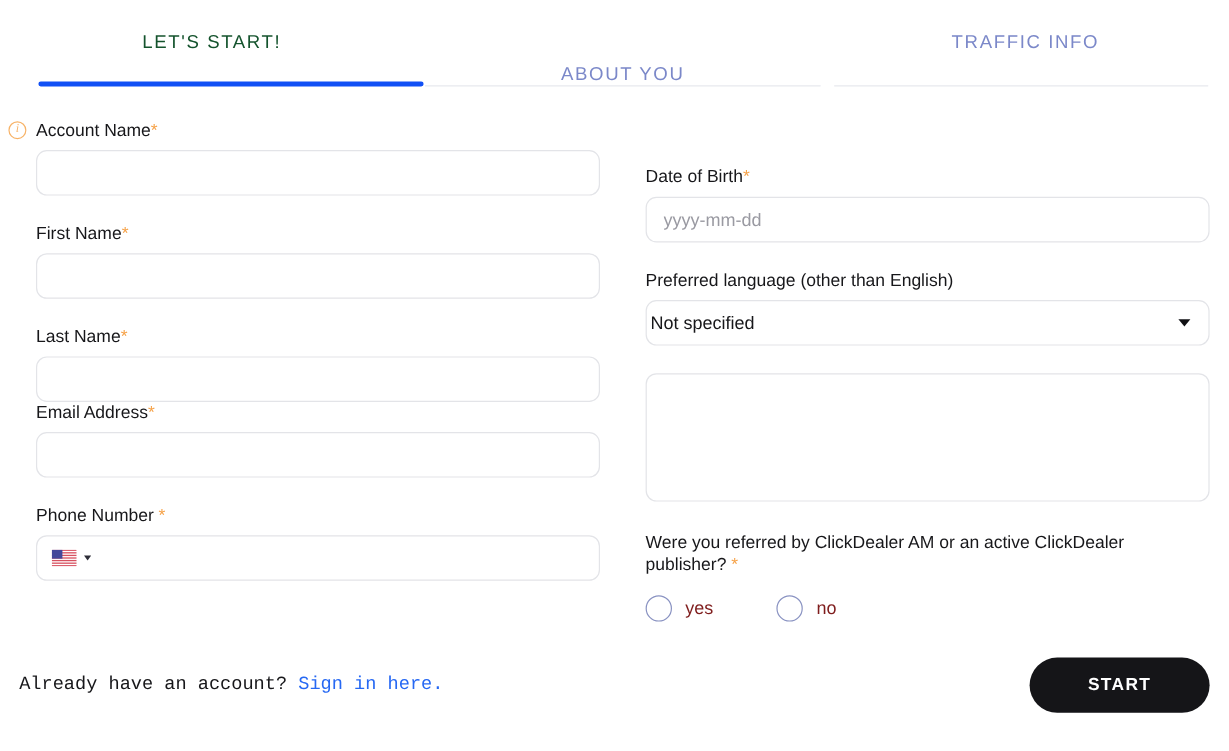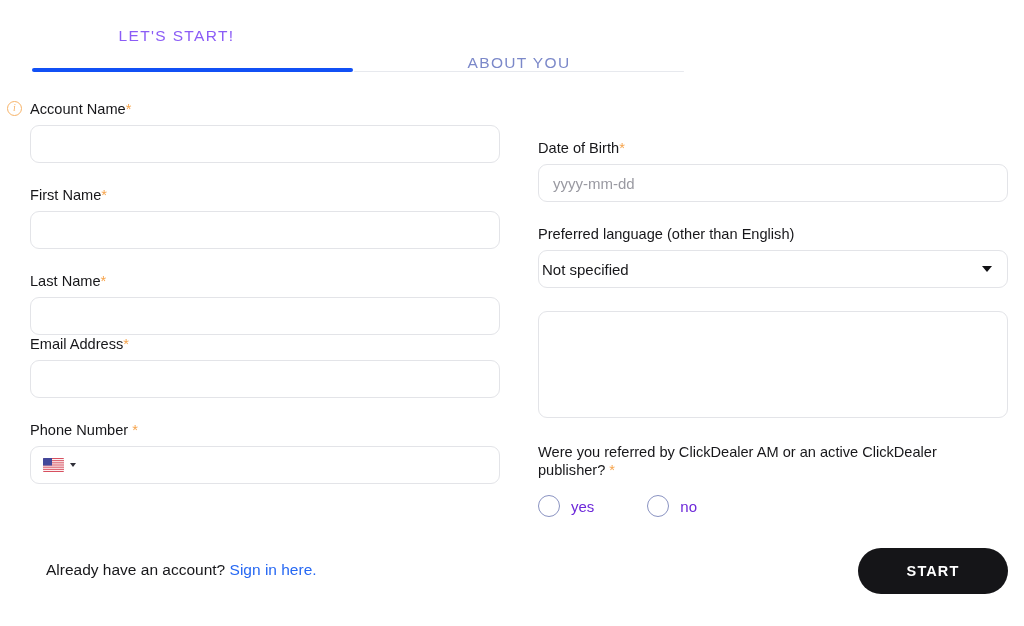--- a/index.html
+++ b/index.html
@@ -40,21 +40,21 @@
     padding-top: 27px;
     font-size: 15.5px;
     letter-spacing: 1.35px;
     font-weight: 400;
     cursor: pointer;
     user-select: none;
   }
   .tab-1 { width: 353px; }
   .tab-2 { width: 332px; align-items: flex-end; }
   .tab-3 { width: 339px; }
-  .tab.active { color: #8b5cf6; font-weight: 500; }
+  .tab.active { color: #14532d; font-weight: 500; }
   .tab.inactive { color: #7b88c9; }
 
   .tab-underline {
     position: absolute;
     height: 4px;
     border-radius: 2px;
     bottom: 0;
   }
   .tab-1 .tab-underline {
     left: 32px;
@@ -233,37 +233,38 @@
     width: 22px;
     height: 22px;
     border: 1.6px solid #8a93c2;
     border-radius: 50%;
     background: #fff;
     display: block;
   }
   .radio-label {
     margin-left: 11px;
     font-size: 15px;
-    color: #6d28d9;
+    color: #7f1d1d;
   }
 
   
   .footer {
     position: absolute;
     left: 0;
     top: 548px;
     width: 1024px;
     height: 66px;
   }
   .signin-line {
     position: absolute;
-    left: 46px;
+    left: 16px;
     top: 13px;
     font-size: 15.5px;
     color: #17171a;
+    font-family: Liberation Mono, monospace;
   }
   .signin-link {
     color: #2668f3;
     text-decoration: none;
     cursor: pointer;
   }
   .next-btn {
     position: absolute;
     left: 858px;
     top: 0;
@@ -290,20 +291,24 @@
     <div class="tab tab-1 active">
       <span>LET'S START!</span>
       <span class="tab-underline"></span>
     </div>
 
     <div class="tab tab-2 inactive">
       <span>ABOUT YOU</span>
       <span class="tab-underline"></span>
     </div>
 
+    <div class="tab tab-3 inactive">
+      <span>TRAFFIC INFO</span>
+      <span class="tab-underline"></span>
+    </div>
 
   </div>
 
   <div class="form">
 
     <div class="col-left">
 
       <div class="field">
         <div class="info-icon">i</div>
         <div class="field-label"><span>Account Name</span><span class="req">*</span></div>

